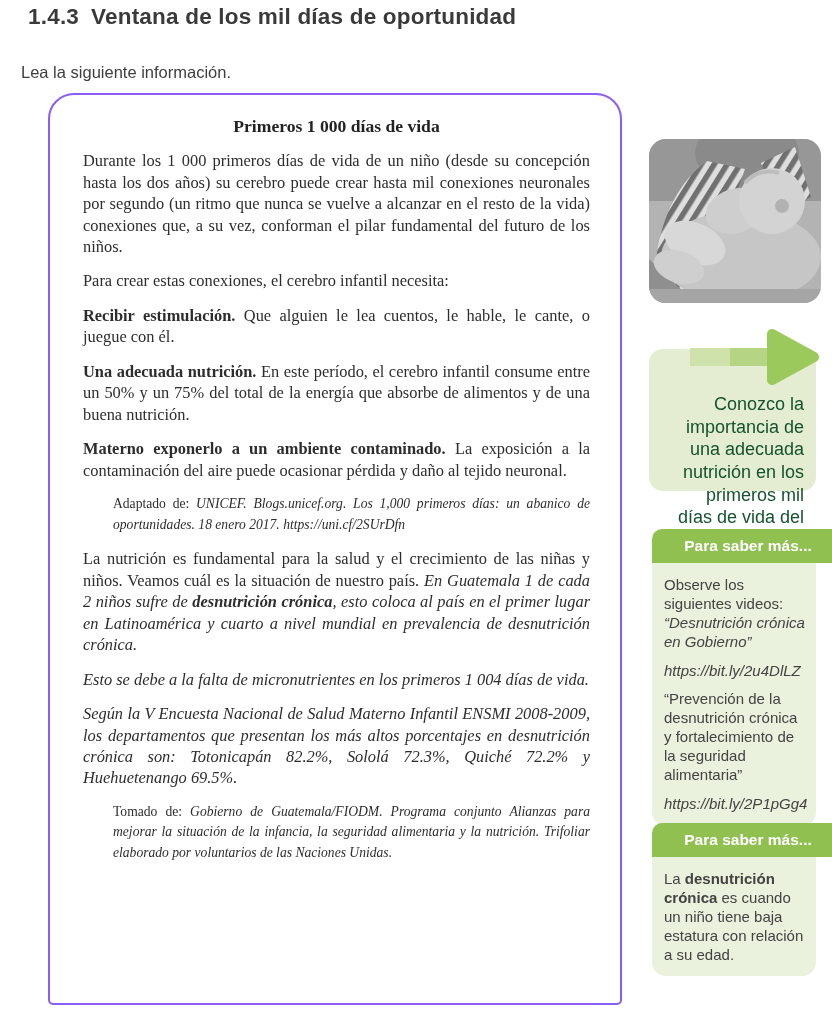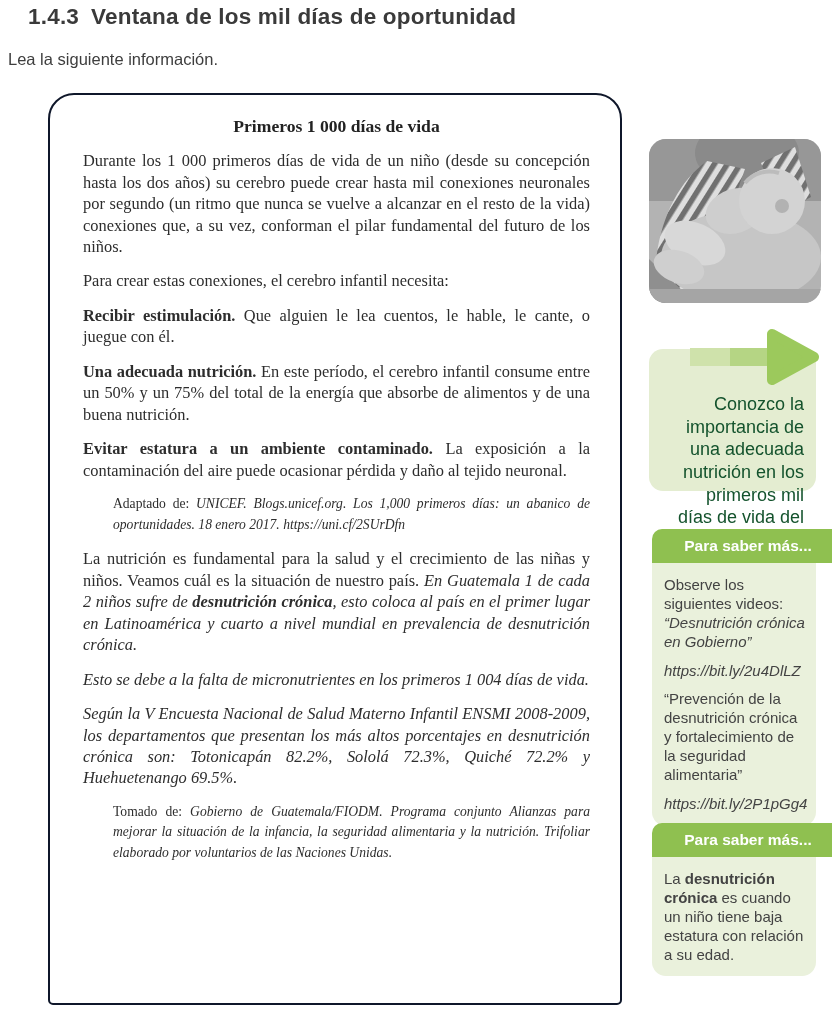--- a/index.html
+++ b/index.html
@@ -8,29 +8,29 @@
     font-family:"Liberation Sans", sans-serif; overflow:hidden;
   }
 
   
   .section-heading {
     position:absolute; left:8px; top:4px; margin:0;
     font-size:22.5px; font-weight:bold; color:#3a3a3a; letter-spacing:.2px;
   }
   .section-heading .num { margin-right:12px;margin-left:20px; }
   .intro {
-    position:absolute; left:8px; top:50px; margin:0;
+    position:absolute; left:8px; top:50px; margin:13px;
     font-size:16.5px; color:#3e3e3e;
   }
 
   
   .main-box {
     position:absolute; left:48px; top:93px; width:574px; height:912px;
     box-sizing:border-box; background:#ffffff;
-    border:2px solid #0f172a; border-radius:26px 26px 5px 5px;
+    border:2px solid #8b5cf6; border-radius:26px 26px 5px 5px;
     padding:12px 30px 0 33px;
     font-family:"Liberation Serif", serif; color:#2d2d2d;
     font-size:16.4px; line-height:1.31; overflow:hidden;
   }
   .main-box h2 { text-align:center; font-size:17.6px; margin:8px 0 12px; color:#222; }
   .main-box p { margin:0 0 13px; text-align:justify; }
   .cite {
     font-size:13.6px; line-height:1.5; text-align:right;
     padding-left:30px; margin-bottom:13px !important;
   }
@@ -82,21 +82,21 @@
   <p class="intro">Lea la siguiente información.</p>
 
   <div class="main-box">
     <h2>Primeros 1 000 días de vida</h2>
 
     <p><span>Durante los 1 000 primeros días de vida de un niño (desde su concepción hasta los dos años) su cerebro puede crear hasta mil conexiones neuronales por segundo (un ritmo que nunca se vuelve a alcanzar en el resto de la vida) conexiones que,  a su vez, conforman el pilar fundamental del futuro de los niños.</span></p>
     <p><span>Para crear estas conexiones, el cerebro infantil necesita:</span></p>
 
     <p><b>Recibir estimulación.</b> <span>Que alguien le lea cuentos, le hable, le cante, o juegue con él.</span></p>
     <p><b>Una adecuada nutrición.</b> <span>En este período, el cerebro infantil consume entre un 50% y un 75% del total de la energía que absorbe de alimentos y de una buena nutrición.</span></p>
-    <p><b>Evitar estatura a un ambiente contaminado.</b> <span>La exposición a la contaminación del aire puede ocasionar pérdida y daño al tejido neuronal.</span></p>
+    <p><b>Materno exponerlo a un ambiente contaminado.</b> <span>La exposición a la contaminación del aire puede ocasionar pérdida y daño al tejido neuronal.</span></p>
 
     <p class="cite"><span>Adaptado de: </span><i>UNICEF. Blogs.unicef.org. Los 1,000 primeros días: un abanico de oportunidades. 18 enero 2017.  https://uni.cf/2SUrDfn</i></p>
 
     <p><span>La nutrición es fundamental para la salud y el crecimiento de las niñas y niños.  Veamos cuál es la situación de nuestro país.  </span><i>En Guatemala 1 de cada 2 niños sufre de </i><b><i>desnutrición crónica</i></b><i>, esto coloca al país en el primer lugar en Latinoamérica y cuarto a nivel mundial en prevalencia de desnutrición crónica.</i></p>
 
     <p><i>Esto se debe a la falta de micronutrientes  en los primeros 1 004 días de vida.</i></p>
     <p><i>Según la V Encuesta Nacional de Salud Materno Infantil ENSMI 2008-2009, los departamentos que presentan los más altos porcentajes en desnutrición crónica son: Totonicapán 82.2%, Sololá 72.3%, Quiché 72.2% y Huehuetenango 69.5%.</i></p>
 
     <p class="cite"><span>Tomado de: </span><i>Gobierno de Guatemala/FIODM. Programa conjunto Alianzas para mejorar la situación de la infancia, la seguridad alimentaria y la nutrición. Trifoliar elaborado por voluntarios de las Naciones Unidas.</i></p>
   </div>

